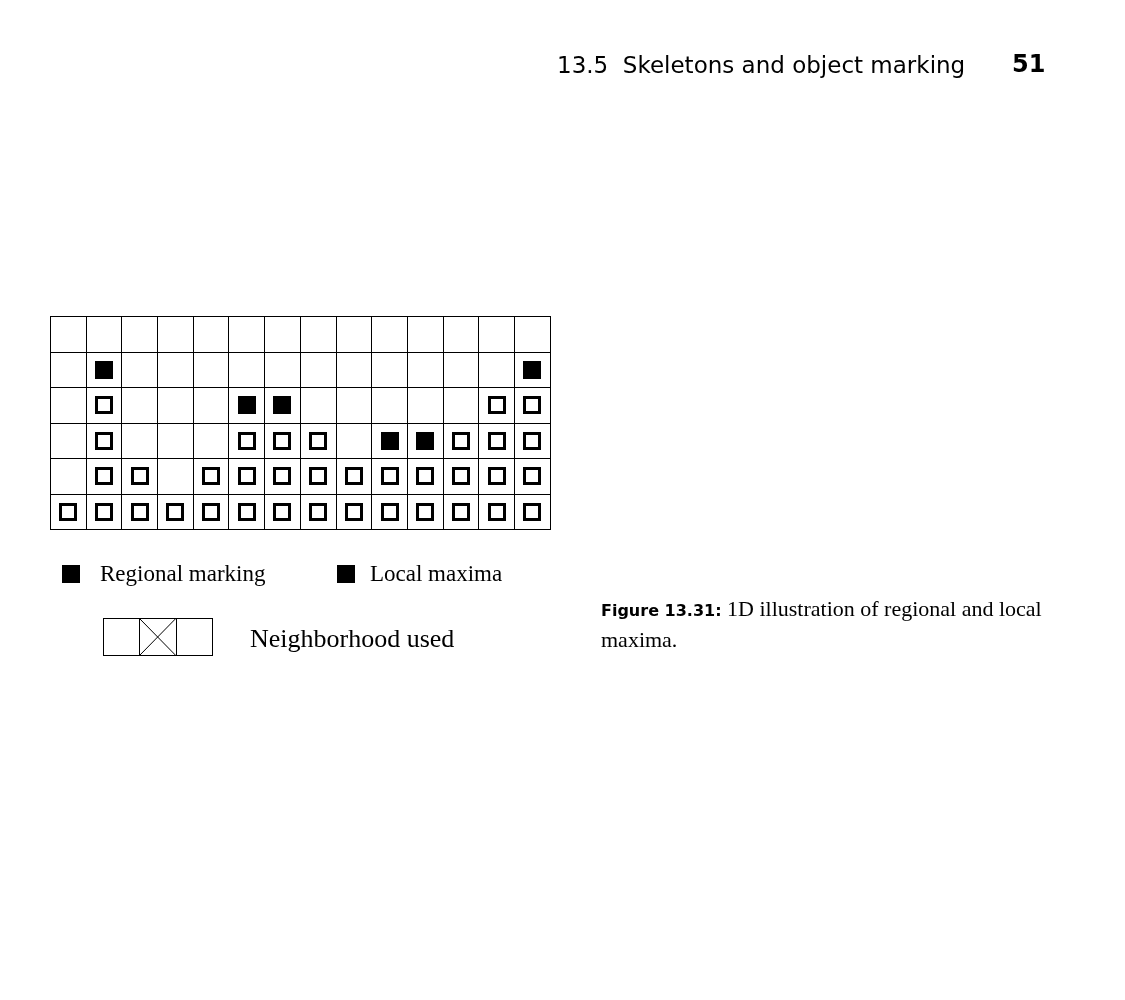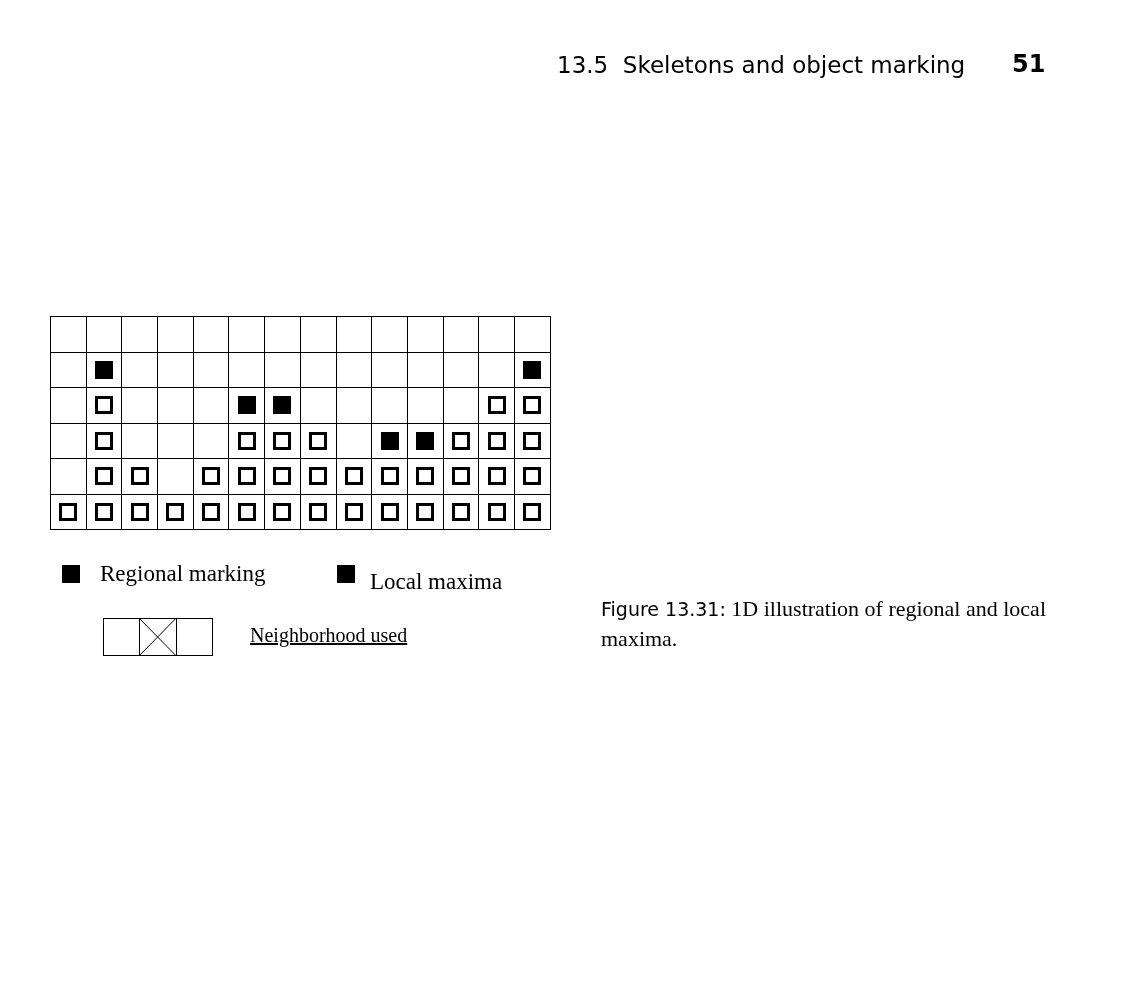--- a/index.html
+++ b/index.html
@@ -21,33 +21,33 @@
   .sq{flex:none;}
   .sq.filled{width:18px;height:18px;background:#000;}
   .sq.outline{width:18px;height:18px;border:3px solid #000;background:#fff;box-sizing:border-box;}
 
   
   .swatch{position:absolute;width:18px;height:18px;background:#000;}
   .swatch.regional{left:62px;top:565px;}
   .swatch.local{left:337px;top:565px;}
   .legend-label{position:absolute;font-size:23px;line-height:23px;top:562px;}
   .legend-label.regional{left:100px;}
-  .legend-label.local{left:370px;margin-top:8px;}
+  .legend-label.local{left:370px;}
 
   
   .nbhd{position:absolute;left:103px;top:618px;display:flex;border:1px solid #000;}
   .n-cell{width:35.3px;height:36px;border-right:1px solid #000;position:relative;}
   .n-cell:last-child{border-right:none;}
   .n-cell svg{position:absolute;left:0;top:0;display:block;}
-  .nbhd-label{position:absolute;left:250px;top:624px;font-size:20px;text-decoration:underline;}
+  .nbhd-label{position:absolute;left:250px;top:624px;font-size:26px;}
 
   
   .caption{position:absolute;left:601px;top:594px;width:468px;
       font-size:22px;line-height:29px;}
-  .caption .cap-label{font-family:"DejaVu Sans",sans-serif;font-weight:normal;font-size:19px;}
+  .caption .cap-label{font-family:"DejaVu Sans",sans-serif;font-weight:bold;font-size:16px;}
 </style>
 </head>
 <body>
 
 <div class="page">
 
   <span class="head-section">13.5  Skeletons and object marking</span>
   <span class="head-page">51</span>
 
   <div class="pixel-grid">

